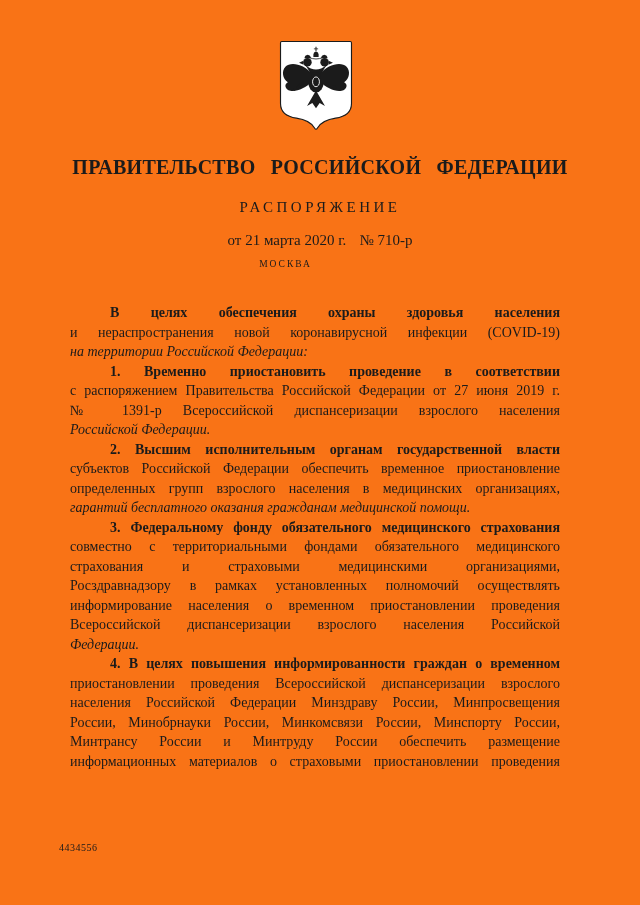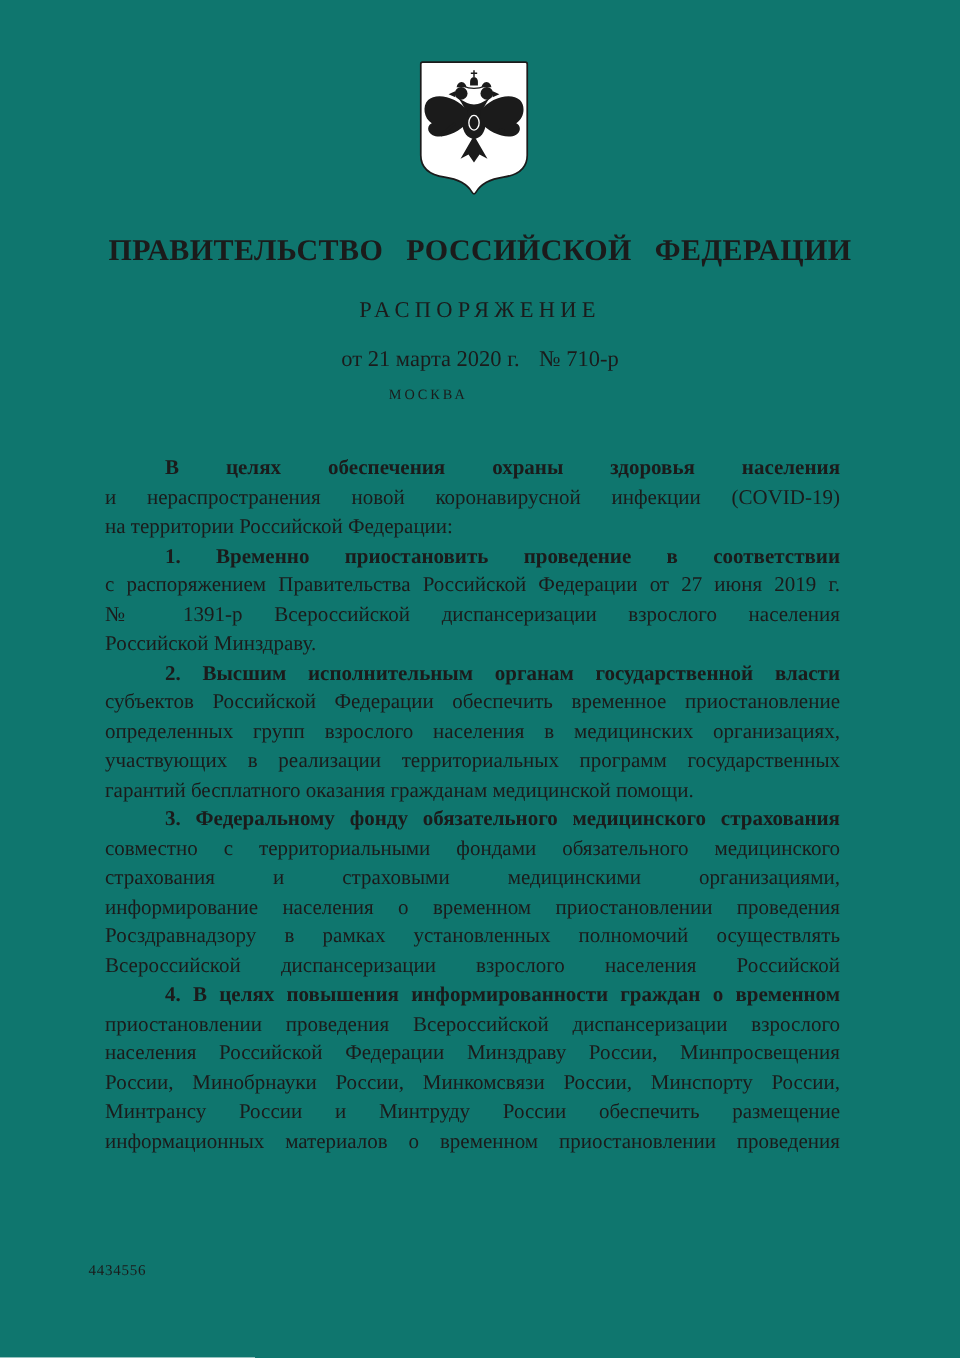--- a/index.html
+++ b/index.html
@@ -1,17 +1,17 @@
 <!DOCTYPE html>
 <html><head>
 <meta charset="utf-8">
 <style>
   html,body{margin:0;padding:0;background:#ffffff;}
   .page{
-    position:relative;width:640px;height:905px;background:#0f766e;
+    position:relative;width:640px;height:905px;background:#f97316;
     font-family:"Liberation Serif","DejaVu Serif",serif;color:#1b1b1b;
     overflow:hidden;
   }
   .emblem{position:absolute;left:275px;top:39px;width:82px;height:93px;}
   .emblem svg{display:block;}
   .org-title{
     position:absolute;top:156px;left:0;width:640px;text-align:center;
     font-size:20px;font-weight:700;word-spacing:10px;letter-spacing:.3px;
     white-space:nowrap;
   }
@@ -27,21 +27,21 @@
   .city{
     position:absolute;top:259px;left:0;width:571px;text-align:center;
     font-size:9.5px;letter-spacing:2px;
   }
   .doc-body{
     position:absolute;top:303px;left:70px;width:490px;
     font-size:14px;line-height:19.5px;
   }
   .line{text-align:justify;text-align-last:justify;}
   .line.first{text-indent:40px;font-weight:bold;}
-  .line.last{text-align-last:left;}
+  .line.last{text-align-last:left;font-style:italic;}
   .footer-id{
     position:absolute;top:842px;left:59px;font-size:10px;letter-spacing:.5px;
   }
 </style>
 </head>
 <body>
 
 <div class="page">
 
   <div class="emblem">
@@ -95,35 +95,35 @@
 
   <div class="city">МОСКВА</div>
 
   <div class="doc-body">
       <div class="line first">В целях обеспечения охраны здоровья населения</div>
       <div class="line">и нераспространения новой коронавирусной инфекции (COVID-19)</div>
       <div class="line last">на территории Российской Федерации:</div>
       <div class="line first">1. Временно приостановить проведение в соответствии</div>
       <div class="line">с распоряжением Правительства Российской Федерации от 27 июня 2019 г.</div>
       <div class="line">№ 1391-р Всероссийской диспансеризации взрослого населения</div>
-      <div class="line last">Российской Минздраву.</div>
+      <div class="line last">Российской Федерации.</div>
       <div class="line first">2. Высшим исполнительным органам государственной власти</div>
       <div class="line">субъектов Российской Федерации обеспечить временное приостановление</div>
       <div class="line">определенных групп взрослого населения в медицинских организациях,</div>
-      <div class="line">участвующих в реализации территориальных программ государственных</div>
       <div class="line last">гарантий бесплатного оказания гражданам медицинской помощи.</div>
       <div class="line first">3. Федеральному фонду обязательного медицинского страхования</div>
       <div class="line">совместно с территориальными фондами обязательного медицинского</div>
       <div class="line">страхования и страховыми медицинскими организациями,</div>
+      <div class="line">Росздравнадзору в рамках установленных полномочий осуществлять</div>
       <div class="line">информирование населения о временном приостановлении проведения</div>
-      <div class="line">Росздравнадзору в рамках установленных полномочий осуществлять</div>
       <div class="line">Всероссийской диспансеризации взрослого населения Российской</div>
+      <div class="line last">Федерации.</div>
       <div class="line first">4. В целях повышения информированности граждан о временном</div>
       <div class="line">приостановлении проведения Всероссийской диспансеризации взрослого</div>
       <div class="line">населения Российской Федерации Минздраву России, Минпросвещения</div>
       <div class="line">России, Минобрнауки России, Минкомсвязи России, Минспорту России,</div>
       <div class="line">Минтрансу России и Минтруду России обеспечить размещение</div>
-      <div class="line">информационных материалов о временном приостановлении проведения</div>
+      <div class="line">информационных материалов о страховыми приостановлении проведения</div>
     </div>
 
   <div class="footer-id">4434556</div>
 
 </div>
 
 </body></html>

